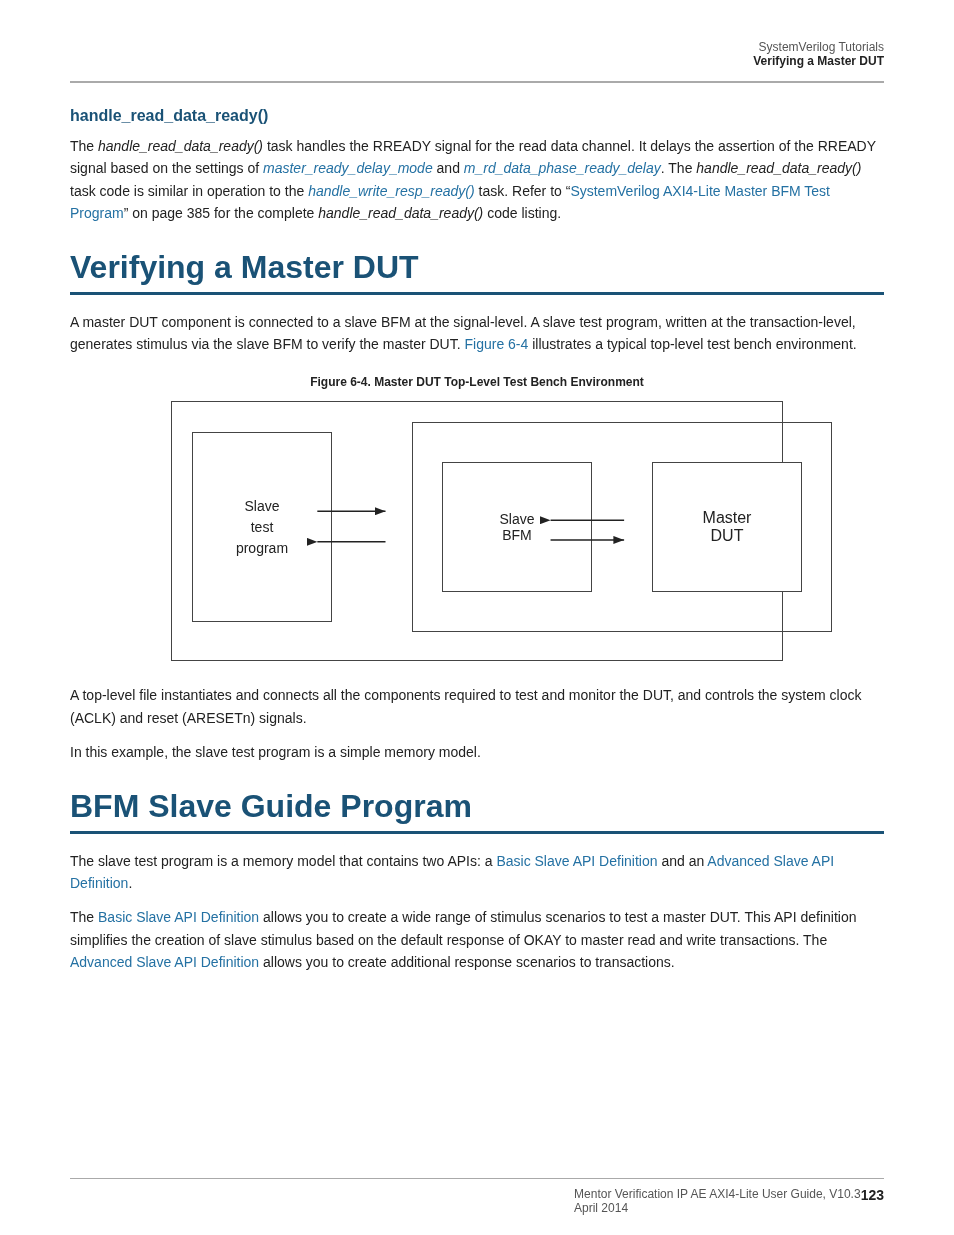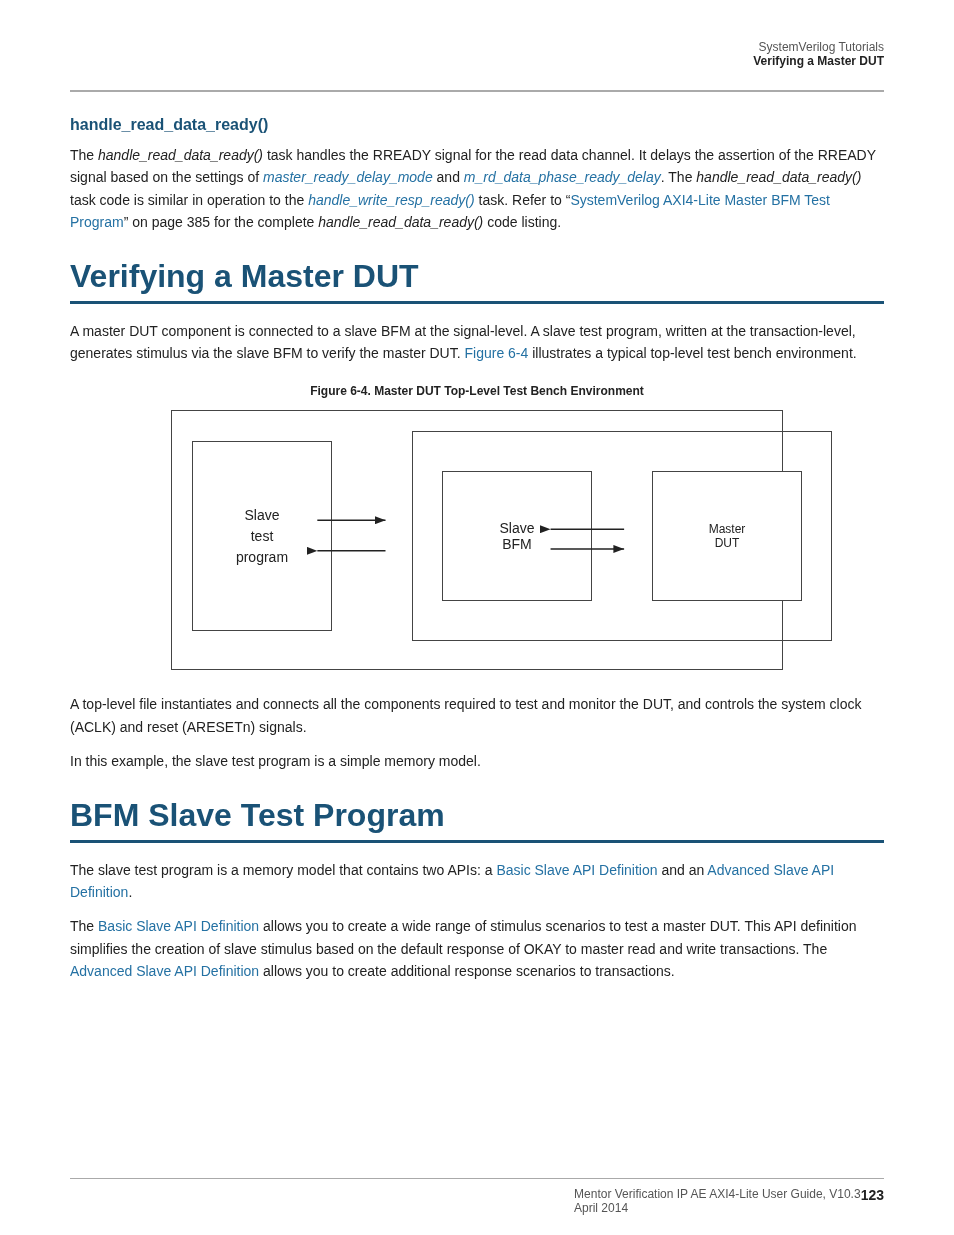--- a/index.html
+++ b/index.html
@@ -16,21 +16,21 @@
       width: 954px;
       min-height: 1235px;
       padding: 40px 70px 60px 70px;
       position: relative;
     }
     .header-bar {
       text-align: right;
       font-size: 12px;
       color: #555;
       border-bottom: 2px solid #aaa;
-      padding-bottom: 22px;
+      padding-bottom: 13px;
       margin-bottom: 24px;
     }
     .header-bar .header-title {
       font-weight: bold;
       color: #222;
     }
     .section-heading {
       font-size: 16px;
       font-weight: bold;
       color: #1a5276;
@@ -121,21 +121,21 @@
       text-align: center;
       background: #fff;
     }
     .box-master-dut {
       width: 150px;
       height: 130px;
       border: 1.5px solid #444;
       display: flex;
       align-items: center;
       justify-content: center;
-      font-size: 12px;
+      font-size: 16px;
       text-align: center;
       margin-left: 60px;
       background: #fff;
     }
 
     
     .diagram-svg {
       position: absolute;
       top: 0; left: 0;
       width: 100%;
@@ -232,21 +232,21 @@
           </defs>
         </svg>
       </div>
     </div>
 
     <p class="body-text">A top-level file instantiates and connects all the components required to test and monitor the DUT, and controls the system clock (ACLK) and reset (ARESETn) signals.</p>
     <p class="body-text">In this example, the slave test program is a simple memory model.</p>
   </div>
 
   <div>
-    <div class="major-heading">BFM Slave Test Program</div>
+    <div class="major-heading">BFM Slave Guide Program</div>
     <p class="body-text">
       The slave test program is a memory model that contains two APIs: a <span class="link-blue">Basic Slave API Definition</span> and an <span class="link-blue">Advanced Slave API Definition</span>.
     </p>
     <p class="body-text">
       The <span class="link-blue">Basic Slave API Definition</span> allows you to create a wide range of stimulus scenarios to test a master DUT. This API definition simplifies the creation of slave stimulus based on the default response of OKAY to master read and write transactions. The <span class="link-blue">Advanced Slave API Definition</span> allows you to create additional response scenarios to transactions.
     </p>
   </div>
 
   <div class="footer">
     <div>

